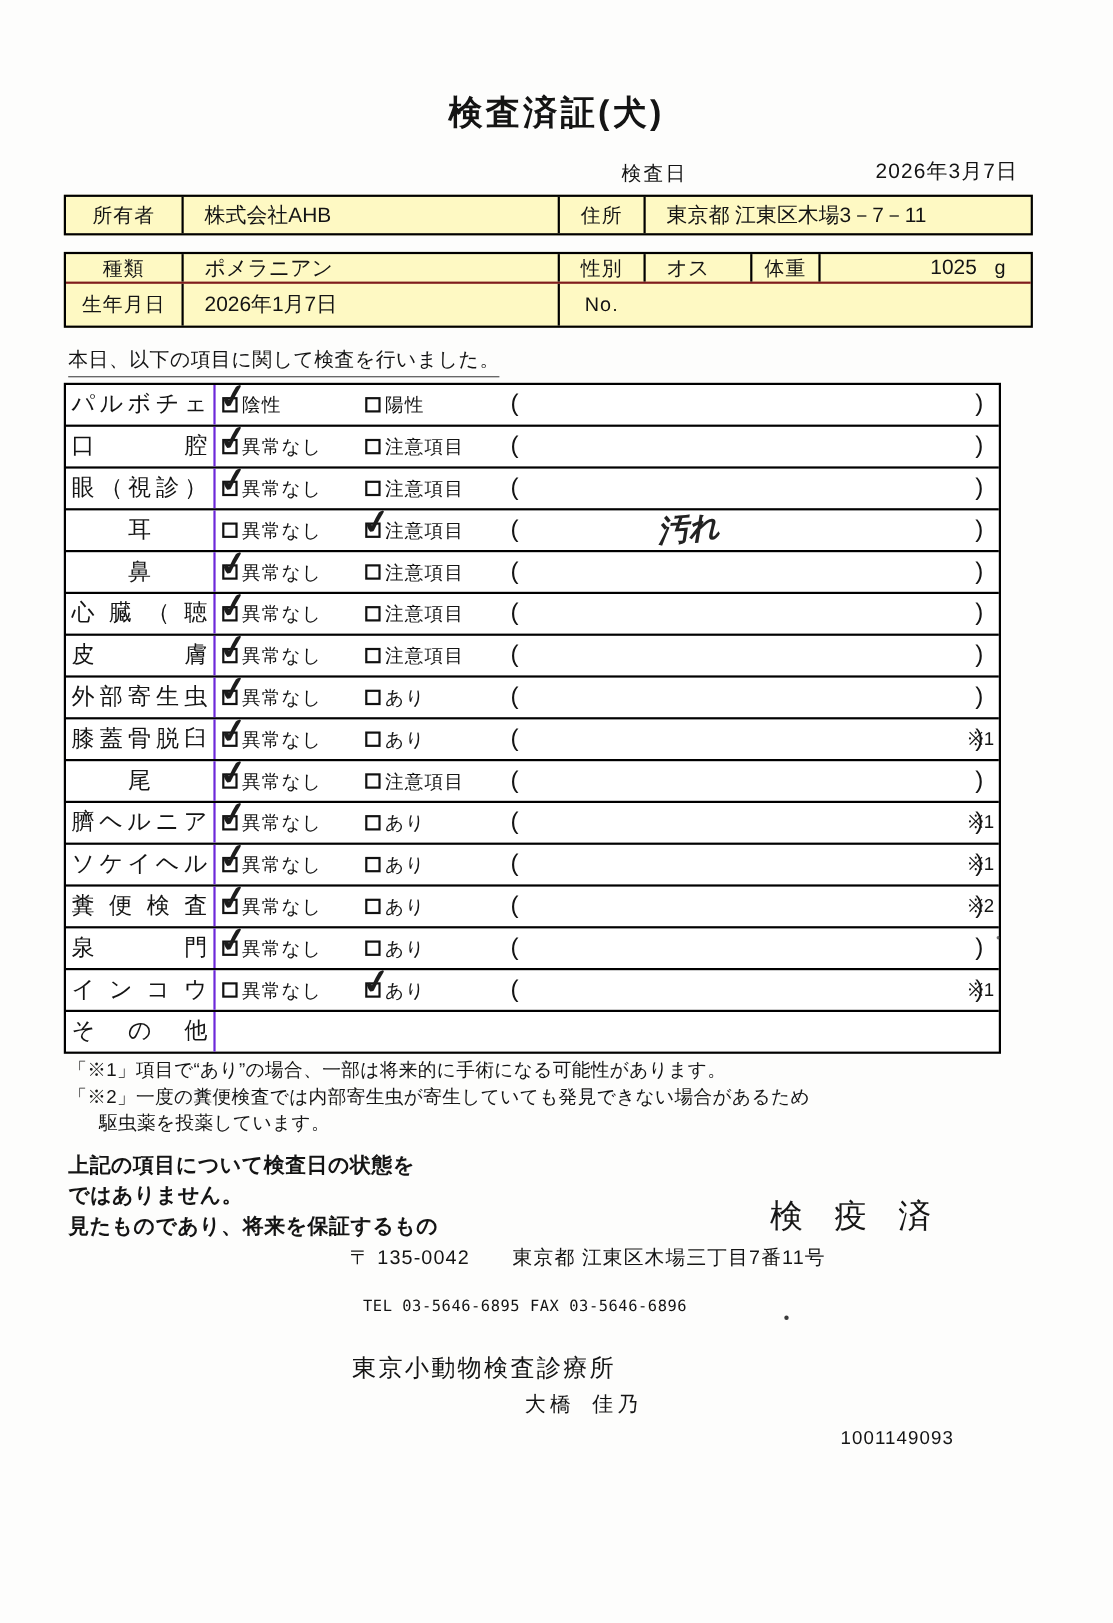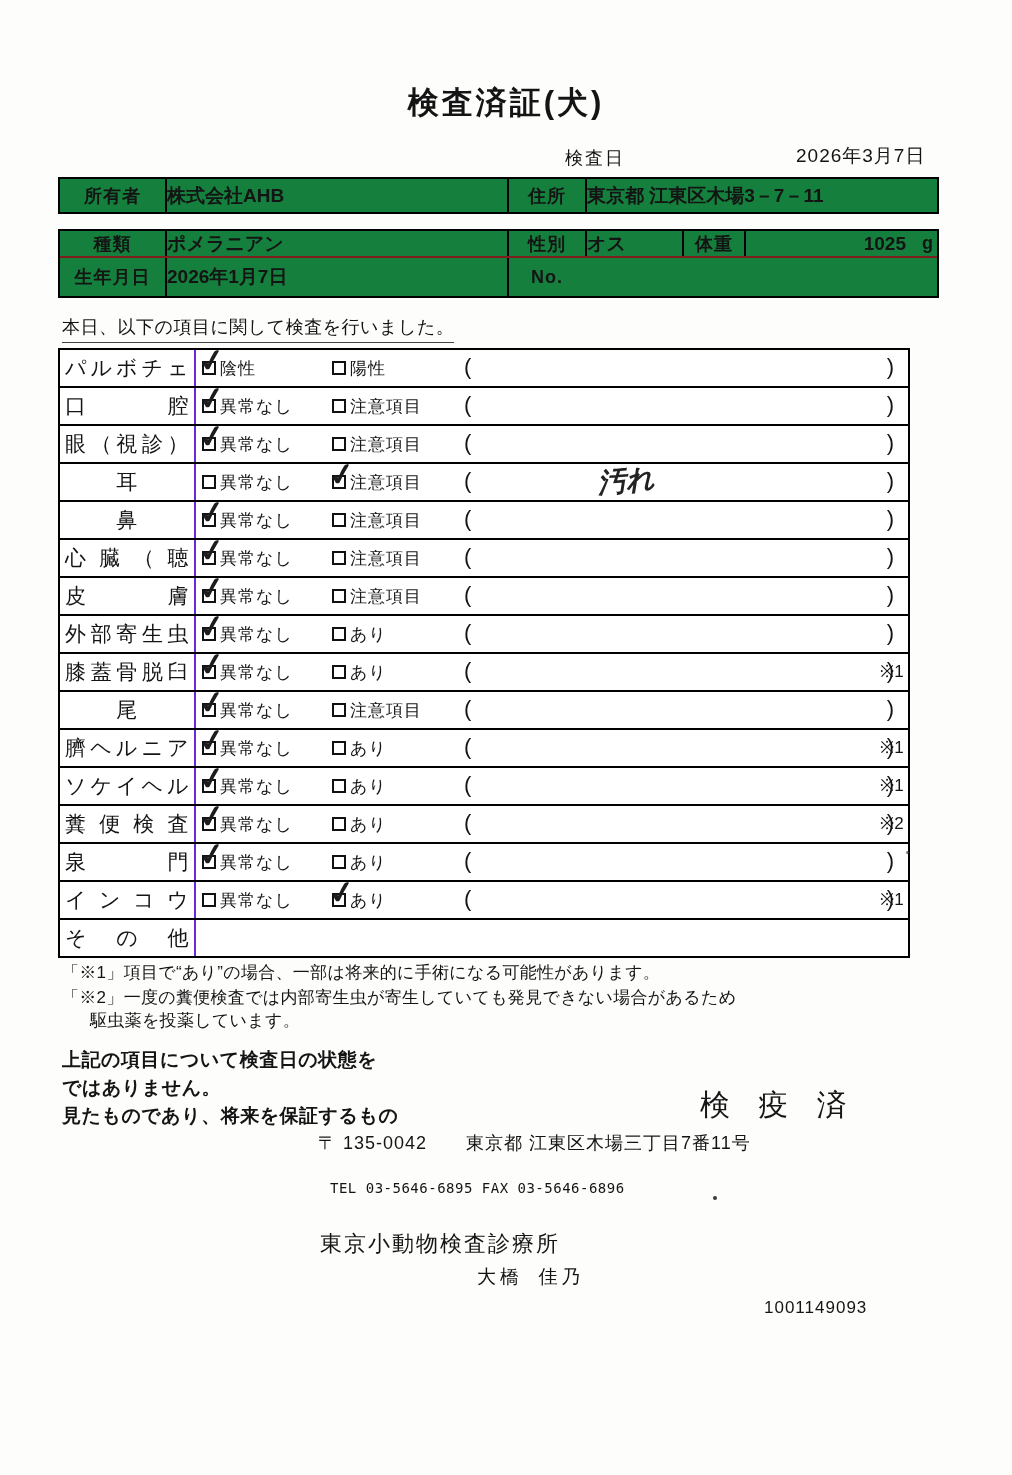--- a/index.html
+++ b/index.html
@@ -12,24 +12,24 @@
   }
   .abs { position:absolute; }
 
   .doc-title { top:82px; left:0; width:100%; text-align:center;
     font-size:31px; font-weight:bold; letter-spacing:3px; }
 
   .date-label { top:146px; left:565px; font-size:18px; letter-spacing:2px; }
   .date-value { top:143px; left:796px; font-size:19px; letter-spacing:1px; }
 
   
-  .tbl { border:2px solid #000; background:#15803d;font-weight:bold; }
+  .tbl { border:2px solid #000; background:#fef9c3; }
   .grid { display:grid; }
   .cell { display:flex; align-items:center; border-left:2px solid #000;
-    font-size:19px; padding:0 0; white-space:nowrap; overflow:hidden; }
+    font-size:19px; padding:0 19px; white-space:nowrap; overflow:hidden; }
   .cell.first { border-left:none; }
   .cell.lab { justify-content:center; padding:0 4px; font-size:18px; letter-spacing:1px; }
   .row2 { border-top:2px solid #7f1d1d; }
   .weight-cell { justify-content:flex-end; }
   .weight-unit { margin-left:16px; padding-right:4px; font-size:18px; }
 
   .tbl-owner { top:177px; left:58px; width:881px; }
   .tbl-owner .grid { grid-template-columns:105px 342px 78px 1fr; height:33px; }
   .tbl-pet { top:229px; left:58px; width:881px; }
   .tbl-pet .r1 { grid-template-columns:105px 342px 78px 97px 62px 1fr; height:25px; }

